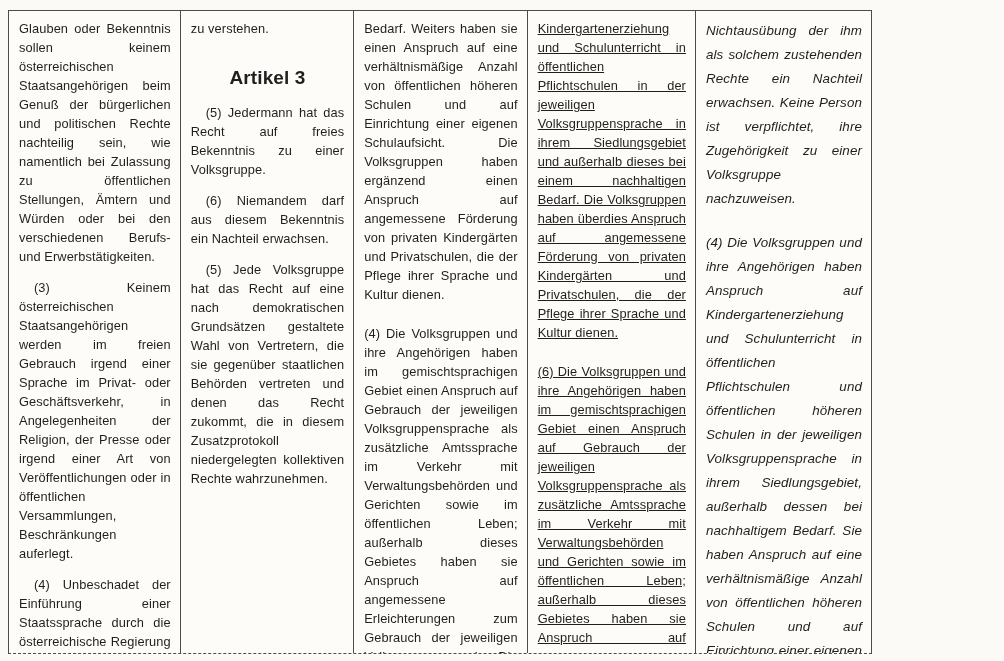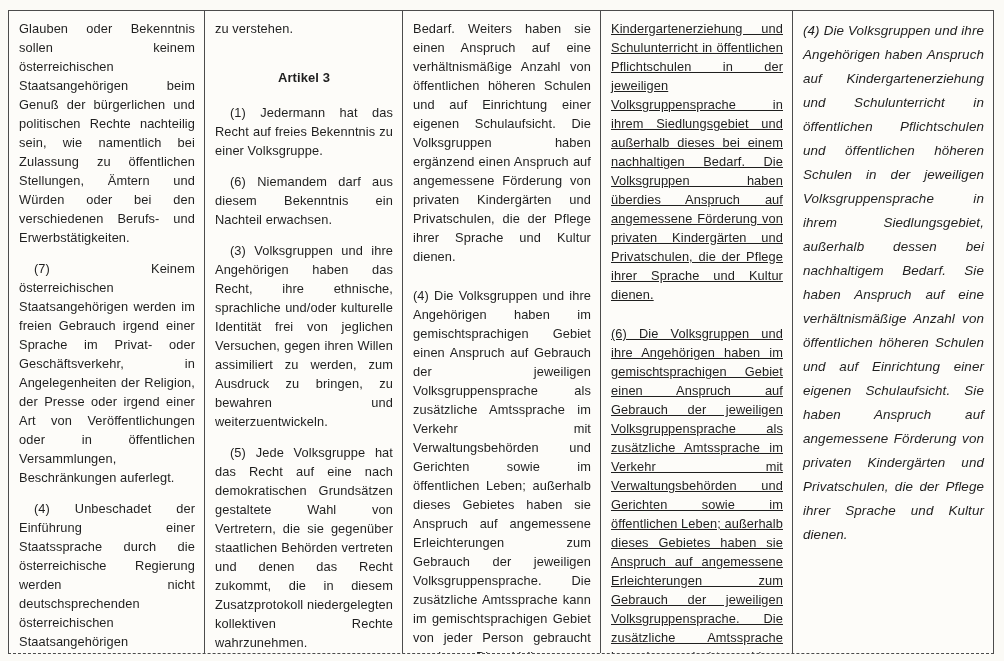--- a/index.html
+++ b/index.html
@@ -7,21 +7,21 @@
     width: 1004px; height: 661px;
     background: #fbfaf6;
     position: relative;
     overflow: hidden;
     font-family: "Liberation Sans", sans-serif;
     color: #1f1f1f;
   }
   .grid {
     position: absolute;
     left: 8px; top: 10px;
-    width: 986px; height: 644px;
+    width: 864px; height: 644px;
     display: flex;
     border-top: 1.5px solid #4c4c4c;
     border-bottom: 1.5px dashed #4c4c4c;
     box-sizing: border-box;
     background: #fdfcf9;
   }
   .cell {
     box-sizing: border-box;
     border-left: 1.5px solid #4c4c4c;
     padding: 8px 9px 4px 10px;
@@ -35,57 +35,57 @@
   .c1 { width: 196px; }
   .c2 { width: 198px; }
   .c3 { width: 198px; }
   .c4 { width: 192px; text-decoration: underline; }
   .c5 { width: 202px; font-style: italic; font-size: 13.4px; line-height: 24px; }
   p.para { margin: 0 0 12px 0; }
   p.indent { text-indent: 15px; }
   .gapwide p.para { margin: 0 0 20px 0; }
   h3.heading {
     text-align: center;
-    font-size: 13px;
+    font-size: 19px;
     font-weight: bold;
     margin: 30px 0 16px 0;
   }
 </style>
 </head>
 <body>
 
 <div class="page">
   <div class="grid">
 
     <div class="cell c1">
       <p class="para">Glauben oder Bekenntnis sollen keinem österreichischen Staatsangehörigen beim Genuß der bürgerlichen und politischen Rechte nachteilig sein, wie namentlich bei Zulassung zu öffentlichen Stellungen, Ämtern und Würden oder bei den verschiedenen Berufs- und Erwerbstätigkeiten.</p>
-      <p class="para indent">(7) Keinem österreichischen Staatsangehörigen werden im freien Gebrauch irgend einer Sprache im Privat- oder Geschäftsverkehr, in Angelegenheiten der Religion, der Presse oder irgend einer Art von Veröffentlichungen oder in öffentlichen Versammlungen, Beschränkungen auferlegt.</p>
+      <p class="para indent">(3) Keinem österreichischen Staatsangehörigen werden im freien Gebrauch irgend einer Sprache im Privat- oder Geschäftsverkehr, in Angelegenheiten der Religion, der Presse oder irgend einer Art von Veröffentlichungen oder in öffentlichen Versammlungen, Beschränkungen auferlegt.</p>
       <p class="para indent">(4) Unbeschadet der Einführung einer Staatssprache durch die österreichische Regierung werden nicht deutschsprechenden österreichischen Staatsangehörigen angemessene Erleichterungen beim Gebrauche ihrer Sprache vor Gericht in Wort oder Schrift geboten werden.</p>
 
     </div>
 
     <div class="cell c2">
       <p class="para">zu verstehen.</p>
       <h3 class="heading">Artikel 3</h3>
-      <p class="para indent">(1) Jedermann hat das Recht auf freies Bekenntnis zu einer Volksgruppe.</p>
+      <p class="para indent">(5) Jedermann hat das Recht auf freies Bekenntnis zu einer Volksgruppe.</p>
       <p class="para indent">(6) Niemandem darf aus diesem Bekenntnis ein Nachteil erwachsen.</p>
-      <p class="para indent">(3) Volksgruppen und ihre Angehörigen haben das Recht, ihre ethnische, sprachliche und/oder kulturelle Identität frei von jeglichen Versuchen, gegen ihren Willen assimiliert zu werden, zum Ausdruck zu bringen, zu bewahren und weiterzuentwickeln.</p>
       <p class="para indent">(5) Jede Volksgruppe hat das Recht auf eine nach demokratischen Grundsätzen gestaltete Wahl von Vertretern, die sie gegenüber staatlichen Behörden vertreten und denen das Recht zukommt, die in diesem Zusatzprotokoll niedergelegten kollektiven Rechte wahrzunehmen.</p>
     </div>
 
     <div class="cell c3 gapwide">
       <p class="para">Bedarf. Weiters haben sie einen Anspruch auf eine verhältnismäßige Anzahl von öffentlichen höheren Schulen und auf Einrichtung einer eigenen Schulaufsicht. Die Volksgruppen haben ergänzend einen Anspruch auf angemessene Förderung von privaten Kindergärten und Privatschulen, die der Pflege ihrer Sprache und Kultur dienen.</p>
       <p class="para">(4) Die Volksgruppen und ihre Angehörigen haben im gemischtsprachigen Gebiet einen Anspruch auf Gebrauch der jeweiligen Volksgruppensprache als zusätzliche Amtssprache im Verkehr mit Verwaltungsbehörden und Gerichten sowie im öffentlichen Leben; außerhalb dieses Gebietes haben sie Anspruch auf angemessene Erleichterungen zum Gebrauch der jeweiligen Volksgruppensprache. Die zusätzliche Amtssprache kann im gemischtsprachigen Gebiet von jeder Person gebraucht werden. Die Volksgruppen haben im gemischtsprachigen Gebiet einen Anspruch auf mehrsprachige topographische Bezeichnungen und Aufschriften.</p>
 
     </div>
 
     <div class="cell c4 gapwide">
       <p class="para">Kindergartenerziehung und Schulunterricht in öffentlichen Pflichtschulen in der jeweiligen Volksgruppensprache in ihrem Siedlungsgebiet und außerhalb dieses bei einem nachhaltigen Bedarf. Die Volksgruppen haben überdies Anspruch auf angemessene Förderung von privaten Kindergärten und Privatschulen, die der Pflege ihrer Sprache und Kultur dienen.</p>
       <p class="para">(6) Die Volksgruppen und ihre Angehörigen haben im gemischtsprachigen Gebiet einen Anspruch auf Gebrauch der jeweiligen Volksgruppensprache als zusätzliche Amtssprache im Verkehr mit Verwaltungsbehörden und Gerichten sowie im öffentlichen Leben; außerhalb dieses Gebietes haben sie Anspruch auf angemessene Erleichterungen zum Gebrauch der jeweiligen Volksgruppensprache. Die zusätzliche Amtssprache kann im gemischtsprachigen Gebiet von jeder Person gebraucht werden. Die Volksgruppen haben im</p>
     </div>
 
     <div class="cell c5 gapwide">
+      <p class="para">Nichtausübung der ihm als solchem zustehenden Rechte ein Nachteil erwachsen. Keine Person ist verpflichtet, ihre Zugehörigkeit zu einer Volksgruppe nachzuweisen.</p>
       <p class="para">(4) Die Volksgruppen und ihre Angehörigen haben Anspruch auf Kindergartenerziehung und Schulunterricht in öffentlichen Pflichtschulen und öffentlichen höheren Schulen in der jeweiligen Volksgruppensprache in ihrem Siedlungsgebiet, außerhalb dessen bei nachhaltigem Bedarf. Sie haben Anspruch auf eine verhältnismäßige Anzahl von öffentlichen höheren Schulen und auf Einrichtung einer eigenen Schulaufsicht. Sie haben Anspruch auf angemessene Förderung von privaten Kindergärten und Privatschulen, die der Pflege ihrer Sprache und Kultur dienen.</p>
 
     </div>
 
   </div>
 </div>
 
 </body></html>

